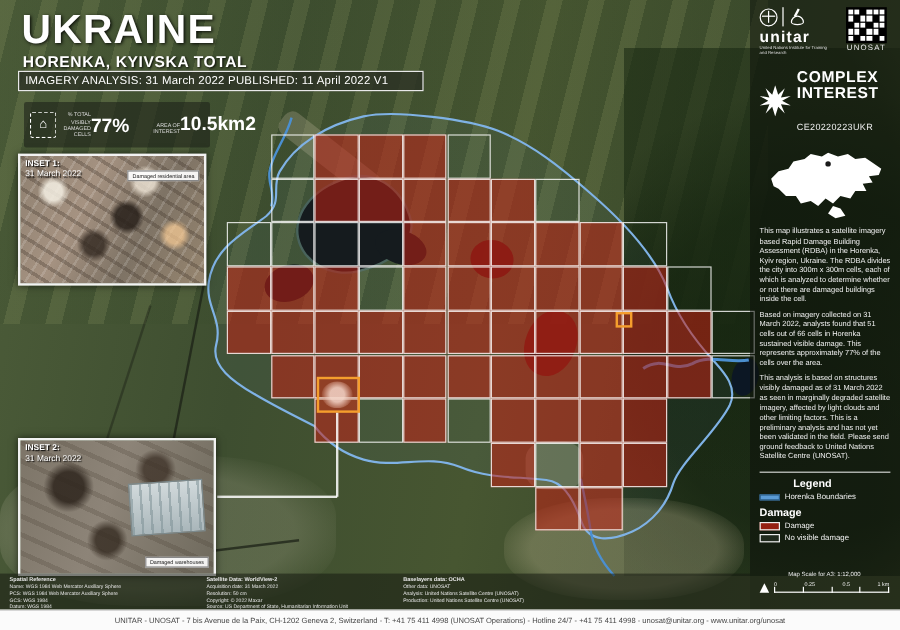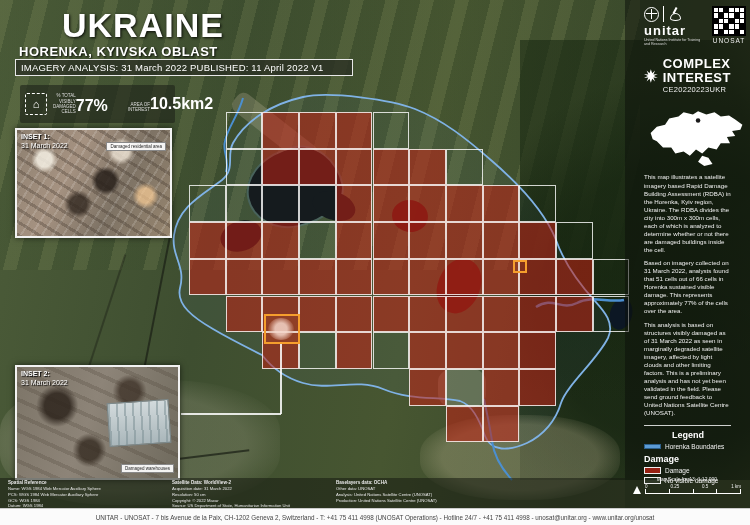--- a/index.html
+++ b/index.html
@@ -43,21 +43,21 @@
   #grid-layer { position:absolute; inset:0; }
   .cell { position:absolute; border:1px solid rgba(255,255,255,.8); }
   .cell.d { background:rgba(193,33,20,.55); }
   .orange-rect { position:absolute; border:2px solid #f59e2d; background:rgba(245,158,45,.08); }
   .blast { position:absolute; left:268px; top:318px; width:26px; height:22px; border-radius:50%;
     background:radial-gradient(circle, rgba(245,220,215,.85) 0 35%, rgba(220,170,160,.4) 65%, transparent 80%); }
   .leader { position:absolute; background:rgba(255,255,255,.85); }
 
   
   .hdr-title { position:absolute; left:18px; top:6px; font-size:34px; font-weight:bold; color:#fff;
-    letter-spacing:1px; text-shadow:1px 1px 3px rgba(0,0,0,.9);margin-left:44px; }
+    letter-spacing:1px; text-shadow:1px 1px 3px rgba(0,0,0,.9); }
   .hdr-sub { position:absolute; left:19px; top:44px; font-size:13px; font-weight:bold; color:#fff;
     letter-spacing:.5px; text-shadow:1px 1px 2px rgba(0,0,0,.9); }
   .hdr-banner { position:absolute; left:15px; top:59px; width:338px; height:17px;
     background:rgba(42,48,36,.78); border:1px solid #e8e8e8; color:#fff; font-size:9.5px;
     line-height:15px; padding-left:5px; letter-spacing:.2px; }
 
   
   .stats { position:absolute; left:20px; top:85px; width:155px; height:38px;
     background:rgba(30,36,26,.62); border-radius:2px; display:flex; align-items:center; padding:3px 5px; }
   .dmg-icon { width:22px; height:22px; border:1px dashed #fff; border-radius:2px; position:relative;
@@ -92,21 +92,21 @@
   .inset-lbl { position:absolute; left:4px; top:3px; color:#fff; font-size:7px; font-weight:bold;
     line-height:1.25; text-shadow:1px 1px 1px #000; }
   .inset-lbl .date { font-weight:normal; }
   .callout { position:absolute; background:rgba(255,255,255,.92); border:1px solid #888;
     color:#222; font-size:4.5px; padding:1px 3px; white-space:nowrap; }
   #inset1 .callout { right:4px; top:12px; }
   #inset2 .callout { right:4px; bottom:5px; }
 
   
   #sidebar { position:absolute; left:625px; top:0; width:125px; height:508px;
-    background:rgba(12,16,9,.52); color:#fff; padding:6px 19px; }
+    background:rgba(12,16,9,.52); color:#fff; padding:6px 8px; }
   .logos { display:flex; align-items:flex-start; gap:6px; }
   .unitar-wrap { flex:1; }
   .unitar-icons { display:flex; align-items:center; gap:4px; }
   .un-emblem { width:15px; height:15px; border:1.2px solid #fff; border-radius:50%; position:relative; }
   .un-emblem:before { content:""; position:absolute; left:45%; top:10%; width:1px; height:80%; background:#fff; }
   .un-emblem:after { content:""; position:absolute; top:45%; left:10%; height:1px; width:80%; background:#fff; }
   .icon-sep { width:1px; height:16px; background:#fff; }
   .sat-icon { width:14px; height:14px; position:relative; }
   .sat-icon:before { content:""; position:absolute; left:2px; top:6px; width:9px; height:6px; border:1.2px solid #fff; border-radius:50% 50% 50% 50%/70% 70% 30% 30%; }
   .sat-icon:after { content:""; position:absolute; left:6px; top:0px; width:1.5px; height:7px; background:#fff; transform:rotate(28deg); }
@@ -114,21 +114,21 @@
   .unitar-cap { font-size:3.6px; color:#ddd; margin-top:1px; line-height:1.2; width:62px; }
   .unosat-logo { width:40px; text-align:center; }
   .pixel-grid { width:34px; height:30px; background:#000; display:grid;
     grid-template-columns:repeat(6,1fr); grid-template-rows:repeat(5,1fr); gap:1px; padding:2px; margin:0 auto; }
   .px { background:#000; } .px.on { background:#fff; }
   .unosat-word { font-size:6.5px; letter-spacing:1px; color:#eee; margin-top:1px; }
 
   .emergency { display:flex; align-items:center; gap:5px; margin-top:10px; }
   .em-text { line-height:1.1; }
   .em-line { font-size:13px; font-weight:bold; letter-spacing:.5px; }
-  .em-code { font-size:7.5px; color:#eee; letter-spacing:.3px; margin-top:1px; }
+  .em-code { font-size:7.5px; color:#eee; letter-spacing:.3px; margin-top:17px; }
 
   .ua-map { margin:8px auto 0; display:block; }
 
   .ov-title { font-size:9.5px; font-weight:bold; line-height:1.25; margin-top:8px; }
   .ov-paras p { font-size:6.2px; line-height:1.3; color:#f0f0f0; margin-top:5px; }
 
   .legend-div { height:1px; background:rgba(255,255,255,.8); margin:8px 0 4px; }
   .legend-title { font-size:9px; font-weight:bold;margin-left:28px; }
   .legend-item { display:flex; align-items:center; gap:4px; margin-top:3px; }
   .sw { width:17px; height:7px; flex:0 0 auto; }
@@ -260,21 +260,21 @@
       <div class="cell d" style="left: 482.6px; top: 405.6px; width: 36.7px; height: 36.7px; background: rgba(193, 33, 20, 0.55);"></div>
     </div>
 
   <div class="blast"></div>
   <div class="orange-rect" style="left:264px; top:314px; width:36px; height:30px;"></div>
   <div class="orange-rect" style="left:513px; top:260px; width:14px; height:13px;"></div>
   <div class="leader" style="left:280px; top:344px; width:1.5px; height:70px;"></div>
   <div class="leader" style="left:181px; top:413px; width:100px; height:1.5px;"></div>
 
   <div class="hdr-title">UKRAINE</div>
-  <div class="hdr-sub">HORENKA, KYIVSKA OBLAST</div>
+  <div class="hdr-sub">HORENKA, KYIVSKA TOTAL</div>
   <div class="hdr-banner">IMAGERY ANALYSIS: 31 March 2022 PUBLISHED: 11 April 2022 V1</div>
 
   <div class="stats">
     <div class="dmg-icon">⌂</div>
     <div class="stat-block">
       <div class="stat-lbl">% TOTAL VISIBLY DAMAGED CELLS</div>
       <div class="stat-val">77%</div>
     </div>
     <div class="stat-div"></div>
     <div class="stat-block">

